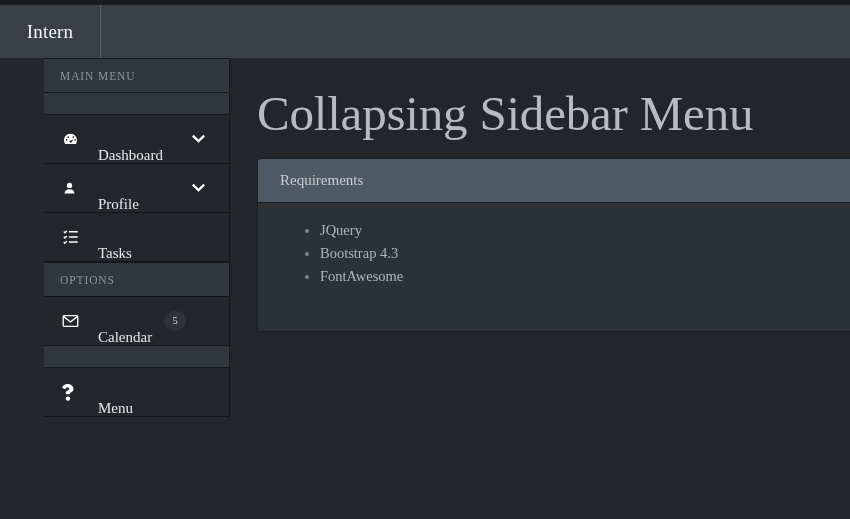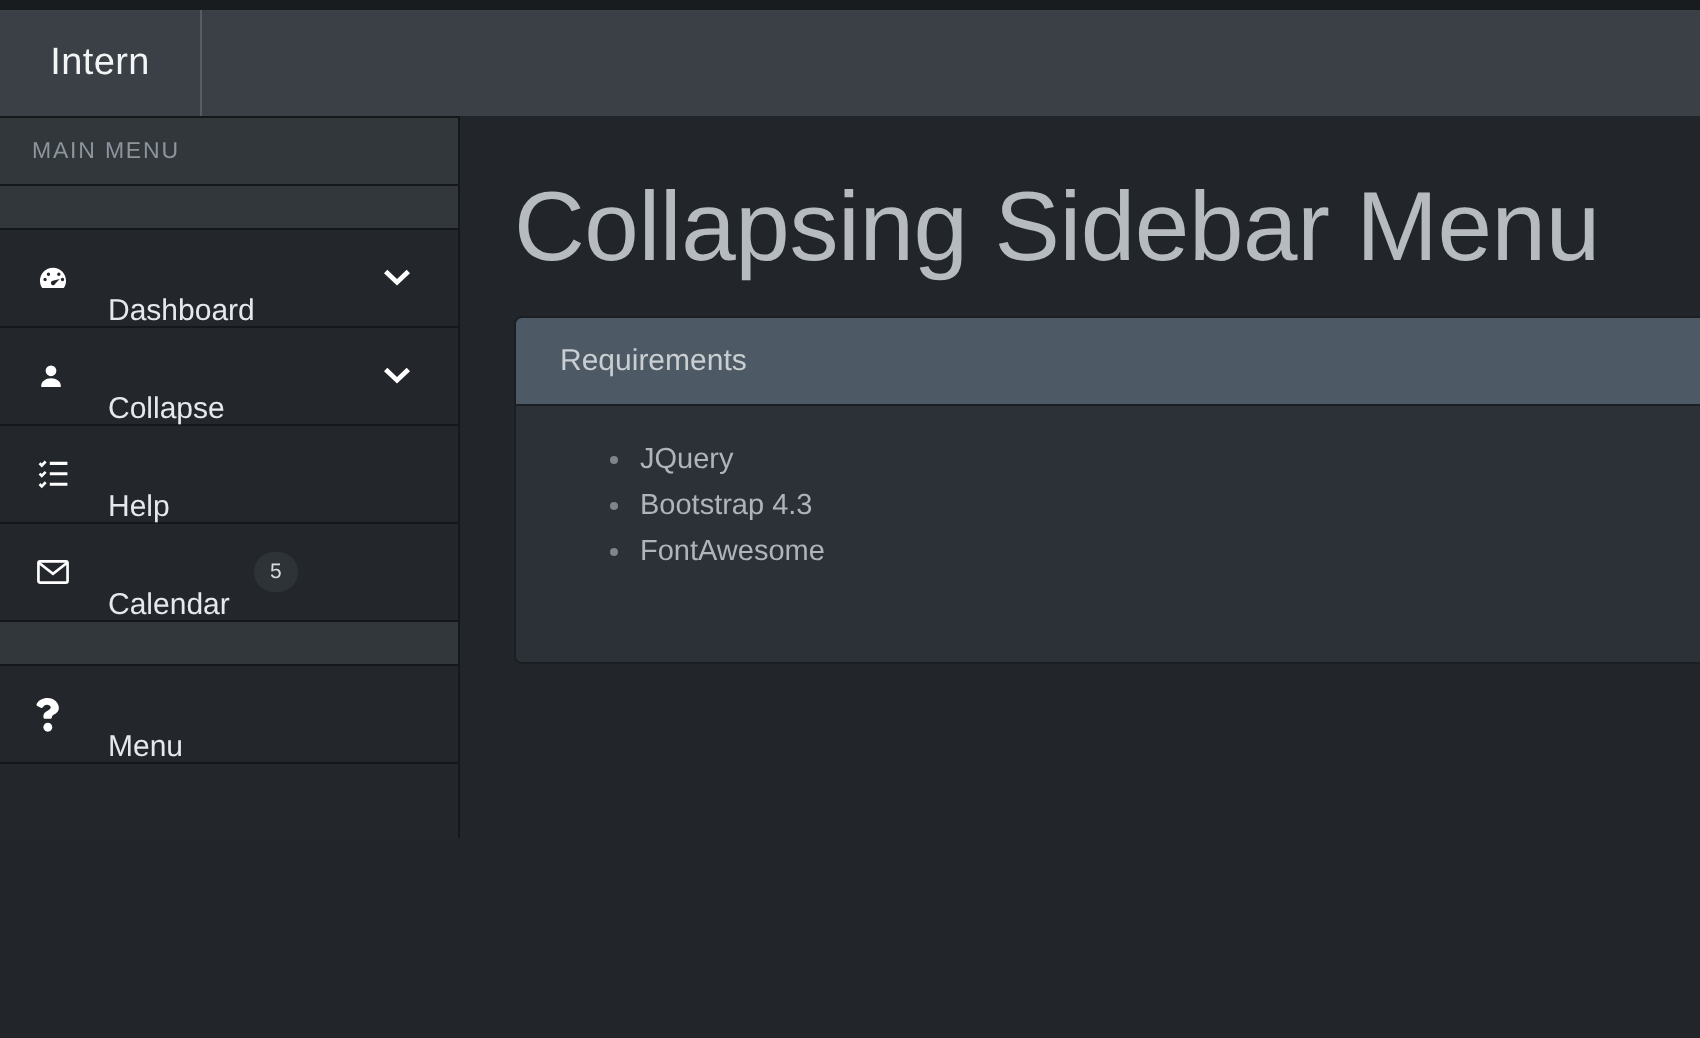--- a/index.html
+++ b/index.html
@@ -11,20 +11,21 @@
     background: #22262b;
     font-family: "Liberation Sans", sans-serif;
   }
 
   #app {
     position: relative;
     width: 850px;
     height: 419px;
     background: #22262b;
     overflow: hidden;
+    font-family: Liberation Serif, serif;
   }
 
   
   .top-strip {
     position: absolute;
     top: 0; left: 0;
     width: 850px;
     height: 5px;
     background: #191c1f;
   }
@@ -58,20 +59,21 @@
 
   
   .sidebar {
     position: absolute;
     top: 58px; left: 0;
     width: 230px;
     height: 461px;
     background: #23272c;
     border-right: 1px solid #15181b;
     overflow: hidden;
+    padding-left: 44px;
   }
 
   .side-section {
     height: 35px;
     background: #32373c;
     border-top: 1px solid #15181b;
     border-bottom: 1px solid #15181b;
     display: flex;
     align-items: center;
     padding-left: 16px;
@@ -228,34 +230,37 @@
           </svg>
         </span>
       </div>
       <div class="side-item">
         <span class="ic">
           <svg width="15" height="17" viewBox="0 0 24 24" fill="currentColor">
             <circle cx="12" cy="7" r="4.3"></circle>
             <path d="M12 13c-4.3 0-7.8 2.6-7.8 5.8V20h15.6v-1.2C19.8 15.6 16.3 13 12 13z"></path>
           </svg>
         </span>
-        <span class="lbl">Collapse</span>
+        <span class="lbl">Profile</span>
         <span class="chev">
           <svg width="13" height="9" viewBox="0 0 14 9" fill="currentColor">
             <path d="M7 8.6L0 1.9 1.8 0 7 5 12.2 0 14 1.9z"></path>
           </svg>
         </span>
       </div>
       <div class="side-item">
         <span class="ic">
           <svg width="17" height="16" viewBox="0 0 24 24" fill="currentColor">
             <path d="M1.2 4.6l1.4-1.4 1 1 2.2-2.3 1.4 1.4L3.6 7.1zM1.2 12.4l1.4-1.4 1 1L5.8 9.7l1.4 1.4-3.6 3.8zM1.2 20.2l1.4-1.4 1 1 2.2-2.3 1.4 1.4-3.6 3.8zM9.6 2.9h13.2v2.3H9.6zM9.6 10.7h13.2V13H9.6zM9.6 18.5h13.2v2.3H9.6z"></path>
           </svg>
         </span>
-        <span class="lbl">Help</span>
+        <span class="lbl">Tasks</span>
+      </div>
+      <div class="side-section">
+        <span>OPTIONS</span>
       </div>
       <div class="side-item">
         <span class="ic">
           <svg width="17" height="14" viewBox="0 0 24 20" fill="none" stroke="currentColor" stroke-width="1.9">
             <rect x="1.6" y="2.4" width="20.8" height="15.2" rx="1.2"></rect>
             <path d="M1.9 3.4L12 11.3l10.1-7.9"></path>
           </svg>
         </span>
         <span class="lbl">Calendar</span>
         <span class="badge">5</span>

